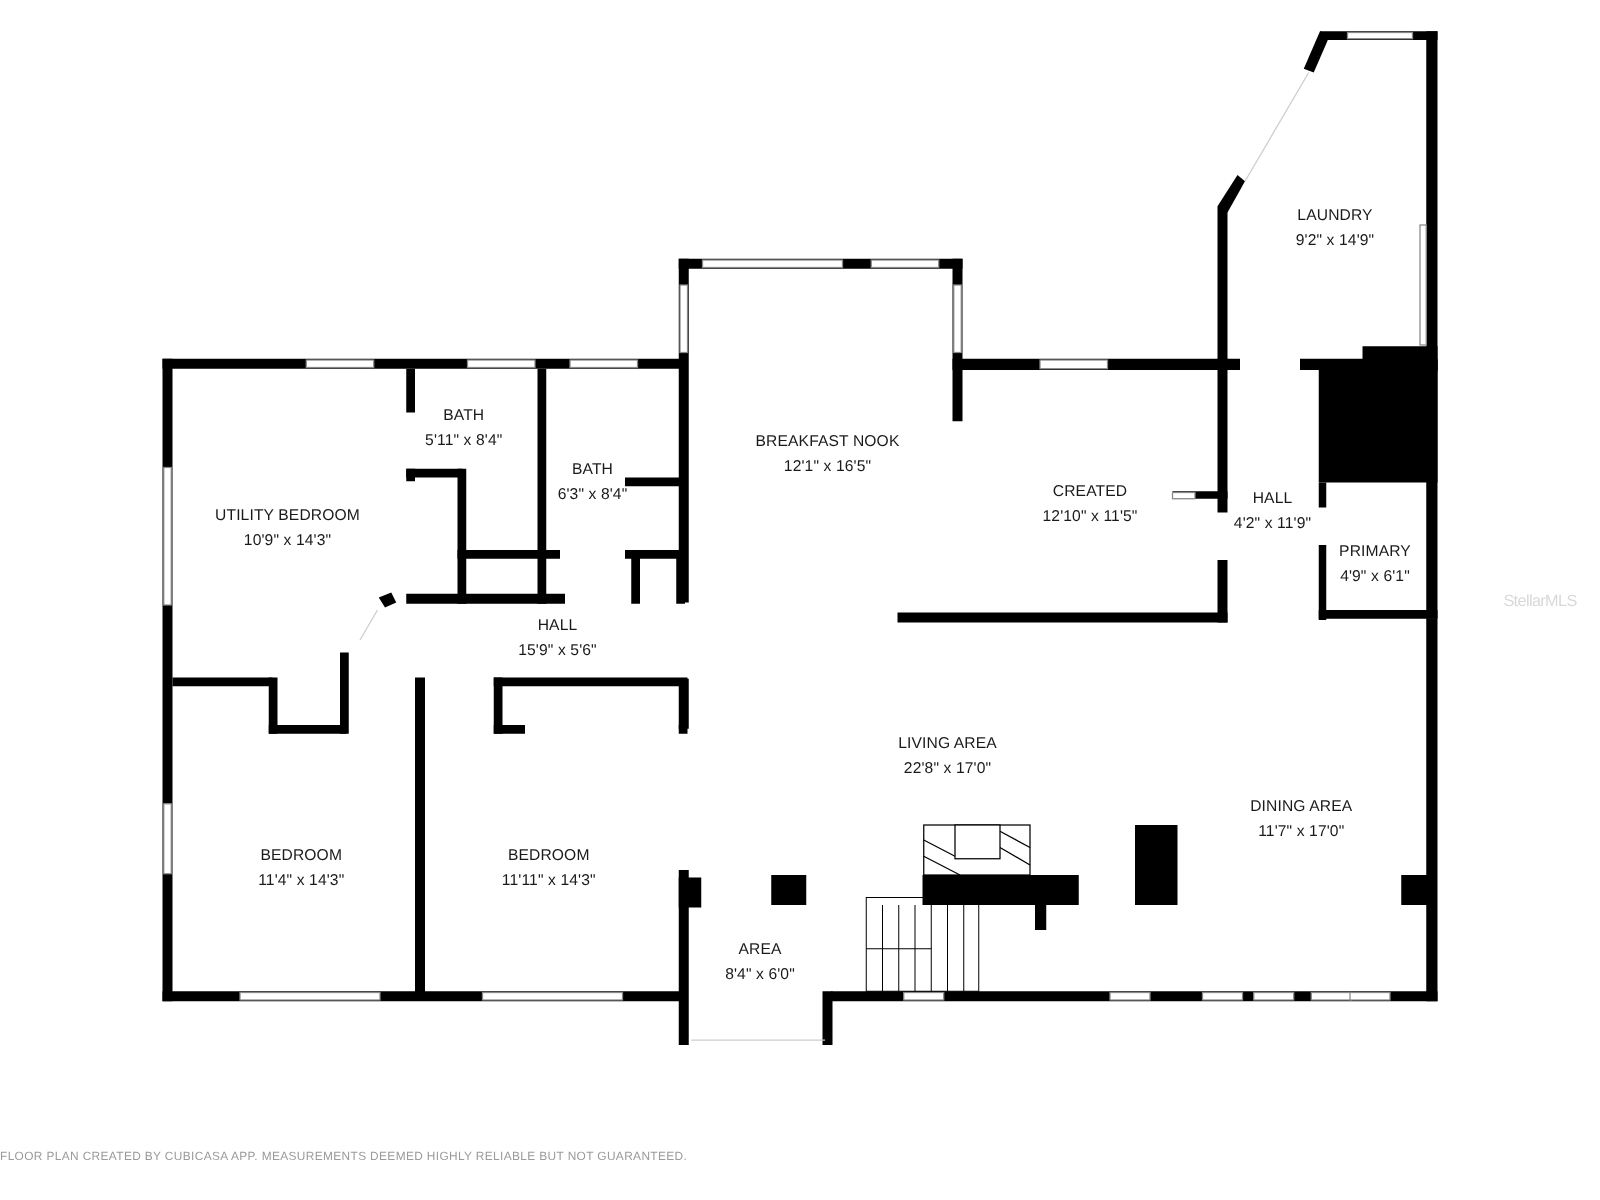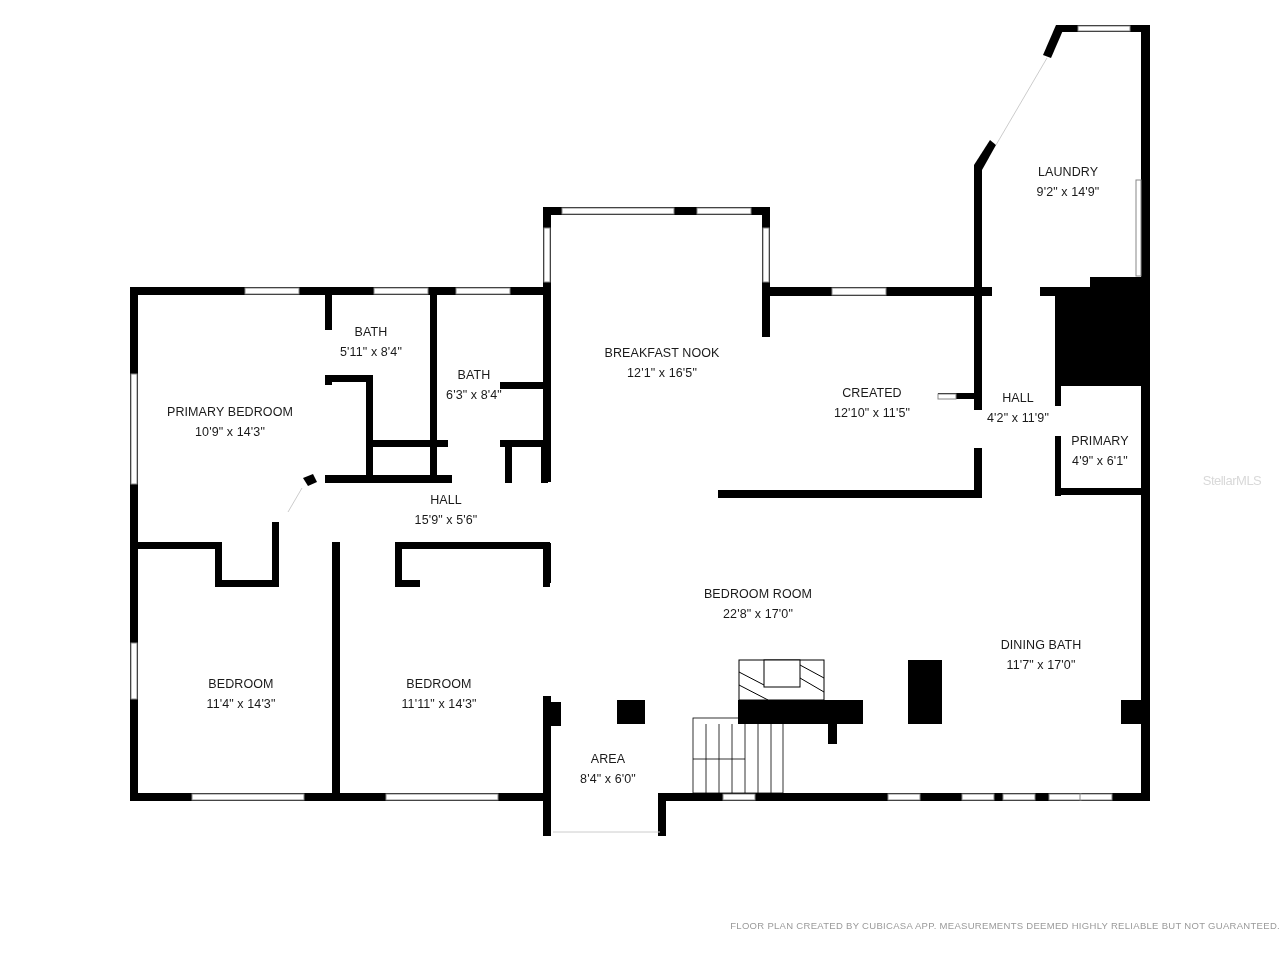--- a/index.html
+++ b/index.html
@@ -1,21 +1,21 @@
 <!DOCTYPE html>
 <html><head>
   <meta charset="utf-8">
   <style>
     html, body { margin:0; padding:0; background:#ffffff; }
     body { width:1280px; height:960px; position:relative; overflow:hidden; font-family:"Liberation Sans", sans-serif; }
     svg.plan { position:absolute; left:0; top:0; }
     .room-label { position:absolute; text-align:center; color:#1a1a1a; font-size:12.5px; line-height:20px; transform:translate(-50%,-50%); white-space:nowrap; letter-spacing:0.1px; }
     .room-label .name { display:block; }
     .room-label .dims { display:block; }
-    .footer { position:absolute; left:0; width:1280px; top:920px; text-align:right; font-size:9.5px; color:#9a9a9a; letter-spacing:0.3px; }
+    .footer { position:absolute; left:0; width:1280px; top:920px; text-align:left; font-size:9.5px; color:#9a9a9a; letter-spacing:0.3px; }
     .watermark { position:absolute; left:1232px; top:480px; transform:translate(-50%,-50%); font-size:13px; color:#d9d9d9; font-weight:normal; letter-spacing:-0.5px; }
   </style>
 </head>
 <body>
 
 <svg class="plan" width="1280" height="960" viewBox="0 0 1280 960">
   <g fill="#000">
 
     <rect x="130" y="287" width="8" height="514"></rect>
 
@@ -127,21 +127,21 @@
     <line x1="771" y1="724" x2="771" y2="793"></line>
     <line x1="693" y1="759" x2="745" y2="759"></line>
   </g>
   <line x1="288" y1="512" x2="302" y2="488" stroke="#ccc" stroke-width="1"></line>
   <line x1="996" y1="145" x2="1047" y2="58" stroke="#ccc" stroke-width="1"></line>
   <line x1="553" y1="832" x2="660" y2="832" stroke="#ccc" stroke-width="1"></line>
 </svg>
 
 <div id="rooms-layer">
     <div class="room-label" style="left: 230px; top: 422px;">
-      <span class="name">PRIMARY BEDROOM</span>
+      <span class="name">UTILITY BEDROOM</span>
       <span class="dims">10'9" x 14'3"</span>
     </div>
     <div class="room-label" style="left: 371px; top: 342px;">
       <span class="name">BATH</span>
       <span class="dims">5'11" x 8'4"</span>
     </div>
     <div class="room-label" style="left: 474px; top: 385px;">
       <span class="name">BATH</span>
       <span class="dims">6'3" x 8'4"</span>
     </div>
@@ -163,25 +163,25 @@
     </div>
     <div class="room-label" style="left: 1100px; top: 451px;">
       <span class="name">PRIMARY</span>
       <span class="dims">4'9" x 6'1"</span>
     </div>
     <div class="room-label" style="left: 446px; top: 510px;">
       <span class="name">HALL</span>
       <span class="dims">15'9" x 5'6"</span>
     </div>
     <div class="room-label" style="left: 758px; top: 604px;">
-      <span class="name">BEDROOM ROOM</span>
+      <span class="name">LIVING AREA</span>
       <span class="dims">22'8" x 17'0"</span>
     </div>
     <div class="room-label" style="left: 1041px; top: 655px;">
-      <span class="name">DINING BATH</span>
+      <span class="name">DINING AREA</span>
       <span class="dims">11'7" x 17'0"</span>
     </div>
     <div class="room-label" style="left: 241px; top: 694px;">
       <span class="name">BEDROOM</span>
       <span class="dims">11'4" x 14'3"</span>
     </div>
     <div class="room-label" style="left: 439px; top: 694px;">
       <span class="name">BEDROOM</span>
       <span class="dims">11'11" x 14'3"</span>
     </div>

